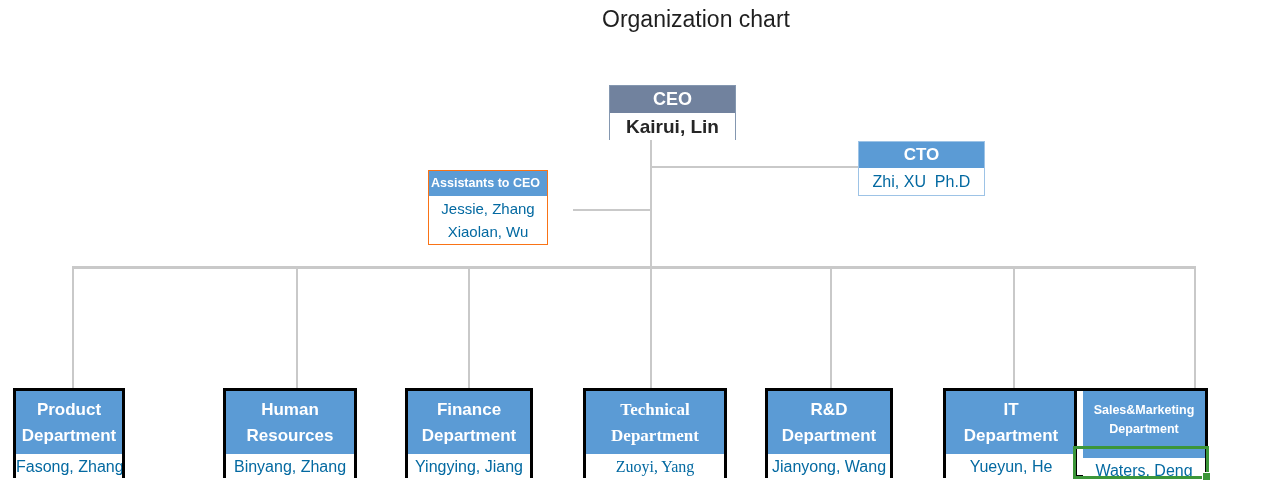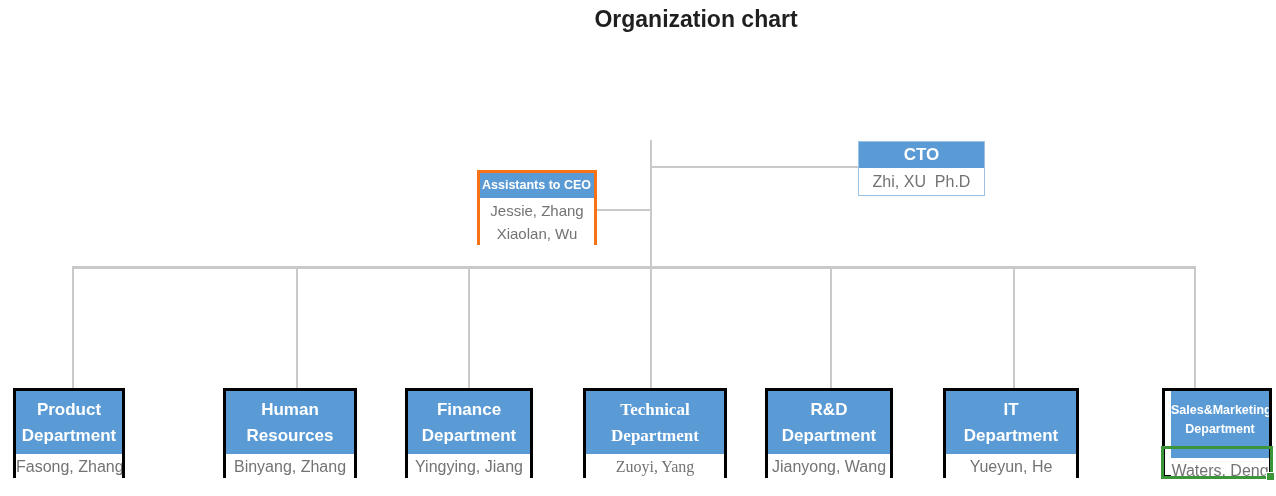--- a/index.html
+++ b/index.html
@@ -2,55 +2,55 @@
 <html><head>
 <meta charset="utf-8">
 <style>
   html,body{margin:0;padding:0;background:#fff;}
   #canvas{
     position:relative;width:1276px;height:496px;background:#ffffff;overflow:hidden;
     font-family:"Liberation Sans",sans-serif;
   }
   #title{
     position:absolute;top:6px;left:696px;transform:translateX(-50%);
-    font-size:23px;font-weight:bold;color:#1f1f1f;white-space:nowrap;
+    font-size:23px;font-weight:normal;color:#1f1f1f;white-space:nowrap;
   }
   .line{position:absolute;background:#c9c9c9;z-index:0;}
   #ln-trunk{left:650px;top:140px;width:2px;height:128px;}
   #ln-cto{left:651px;top:166px;width:207px;height:2px;}
   #ln-asst{left:573px;top:209px;width:78px;height:2px;}
   #ln-main{left:72px;top:266px;width:1124px;height:3px;}
   .drop{top:266px;width:2px;height:122px;}
   .d1{left:72px;} .d2{left:296px;} .d3{left:468px;} .d4{left:650px;}
   .d5{left:830px;} .d6{left:1013px;} .d7{left:1194px;}
 
   .node{position:absolute;box-sizing:border-box;background:#fff;text-align:center;z-index:1;}
   .hdr{color:#fff;font-weight:bold;overflow:hidden;white-space:nowrap;}
-  .bdy{color:#737373;overflow:hidden;white-space:nowrap;background:#fff;}
+  .bdy{color:#0369a1;overflow:hidden;white-space:nowrap;background:#fff;}
 
   .ceo{left:609px;top:85px;width:127px;height:55px;border:1px solid #8497b0;}
   .ceo .hdr{background:#71829e;height:27px;font-size:18px;line-height:27px;}
   .ceo .bdy{font-size:19px;font-weight:bold;color:#262626;line-height:27px;}
 
   .cto{left:858px;top:141px;width:127px;height:55px;border:1px solid #9dc3e6;}
   .cto .hdr{background:#5b9bd5;height:26px;font-size:17px;line-height:26px;}
   .cto .bdy{font-size:16px;line-height:27px;white-space:pre;}
 
-  .asst{left:477px;top:170px;width:120px;height:75px;border:3px solid #f97316;}
+  .asst{left:428px;top:170px;width:120px;height:75px;border:1px solid #f97316;}
   .asst .hdr{background:#5b9bd5;height:25px;font-size:12.5px;line-height:25px;text-align:left;padding-left:2px;}
   .asst .bdy{font-size:15px;line-height:23px;padding-top:1px;}
 
   .dept{top:388px;height:90px;border:3px solid #000;}
   .dept .hdr{background:#5b9bd5;height:57px;font-size:17px;line-height:26px;padding-top:6px;}
   .dept .hdr.sm{font-size:12.5px;line-height:19px;padding-top:10px;}
   .dept .bdy{font-size:16px;line-height:26px;}
 
   .p1{left:13px;width:112px;} .p2{left:223px;width:134px;} .p3{left:405px;width:128px;}
   .p4{left:583px;width:144px;font-family:Liberation Serif, serif;} .p5{left:765px;width:128px;} .p6{left:943px;width:136px;}
-  .p7{left:1162px;width:110px;padding-left:6px;}
+  .p7{left:1074px;width:134px;padding-left:6px;}
 
   .sel{
     position:absolute;left:-4px;width:calc(100% + 8px);top:55px;height:33px;
     box-sizing:border-box;border:3px solid #3c9639;background:transparent;z-index:3;
   }
   .handle{
     position:absolute;right:-5px;bottom:-5px;width:7px;height:7px;
     background:#3c9639;border:1px solid #fff;z-index:4;
   }
 </style>
@@ -66,20 +66,24 @@
   <div class="line" id="ln-asst"></div>
   <div class="line" id="ln-main"></div>
   <div class="line drop d1"></div>
   <div class="line drop d2"></div>
   <div class="line drop d3"></div>
   <div class="line drop d4"></div>
   <div class="line drop d5"></div>
   <div class="line drop d6"></div>
   <div class="line drop d7"></div>
 
+  <div class="node ceo">
+    <div class="hdr">CEO</div>
+    <div class="bdy">Kairui, Lin</div>
+  </div>
 
   <div class="node cto">
     <div class="hdr">CTO</div>
     <div class="bdy">Zhi, XU  Ph.D</div>
   </div>
 
   <div class="node asst">
     <div class="hdr">Assistants to CEO</div>
     <div class="bdy">
       <div>Jessie, Zhang</div>

